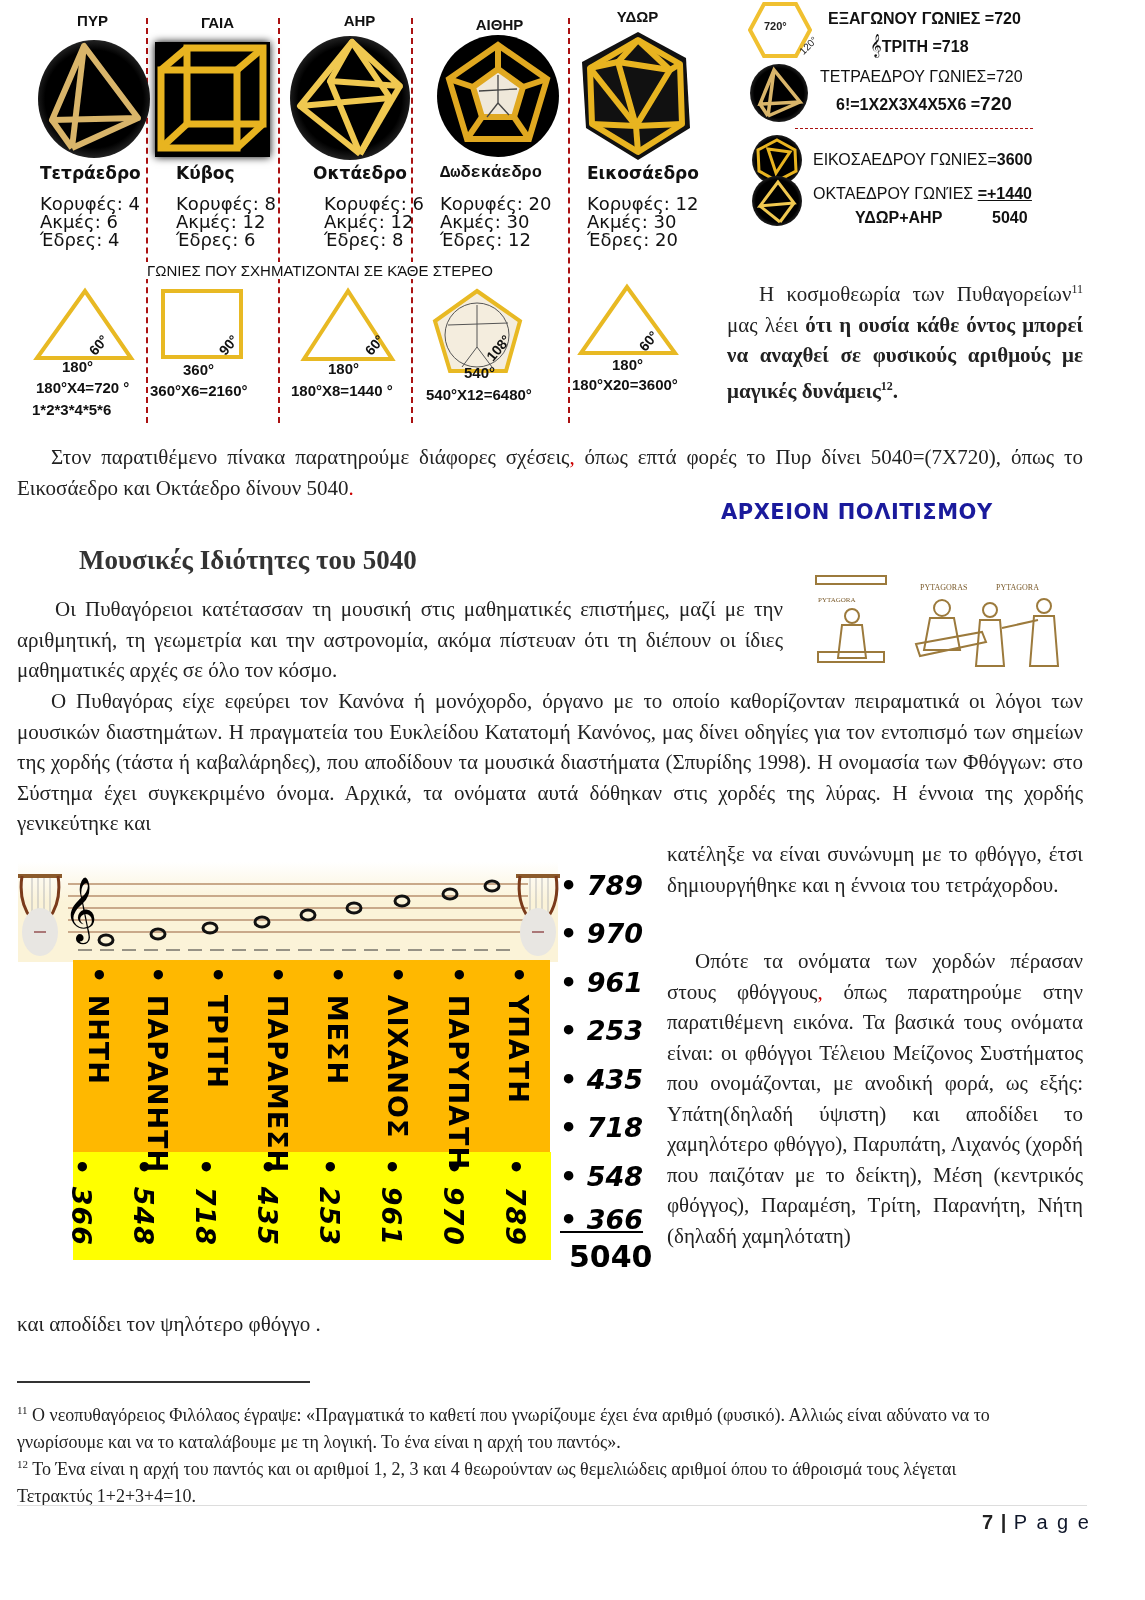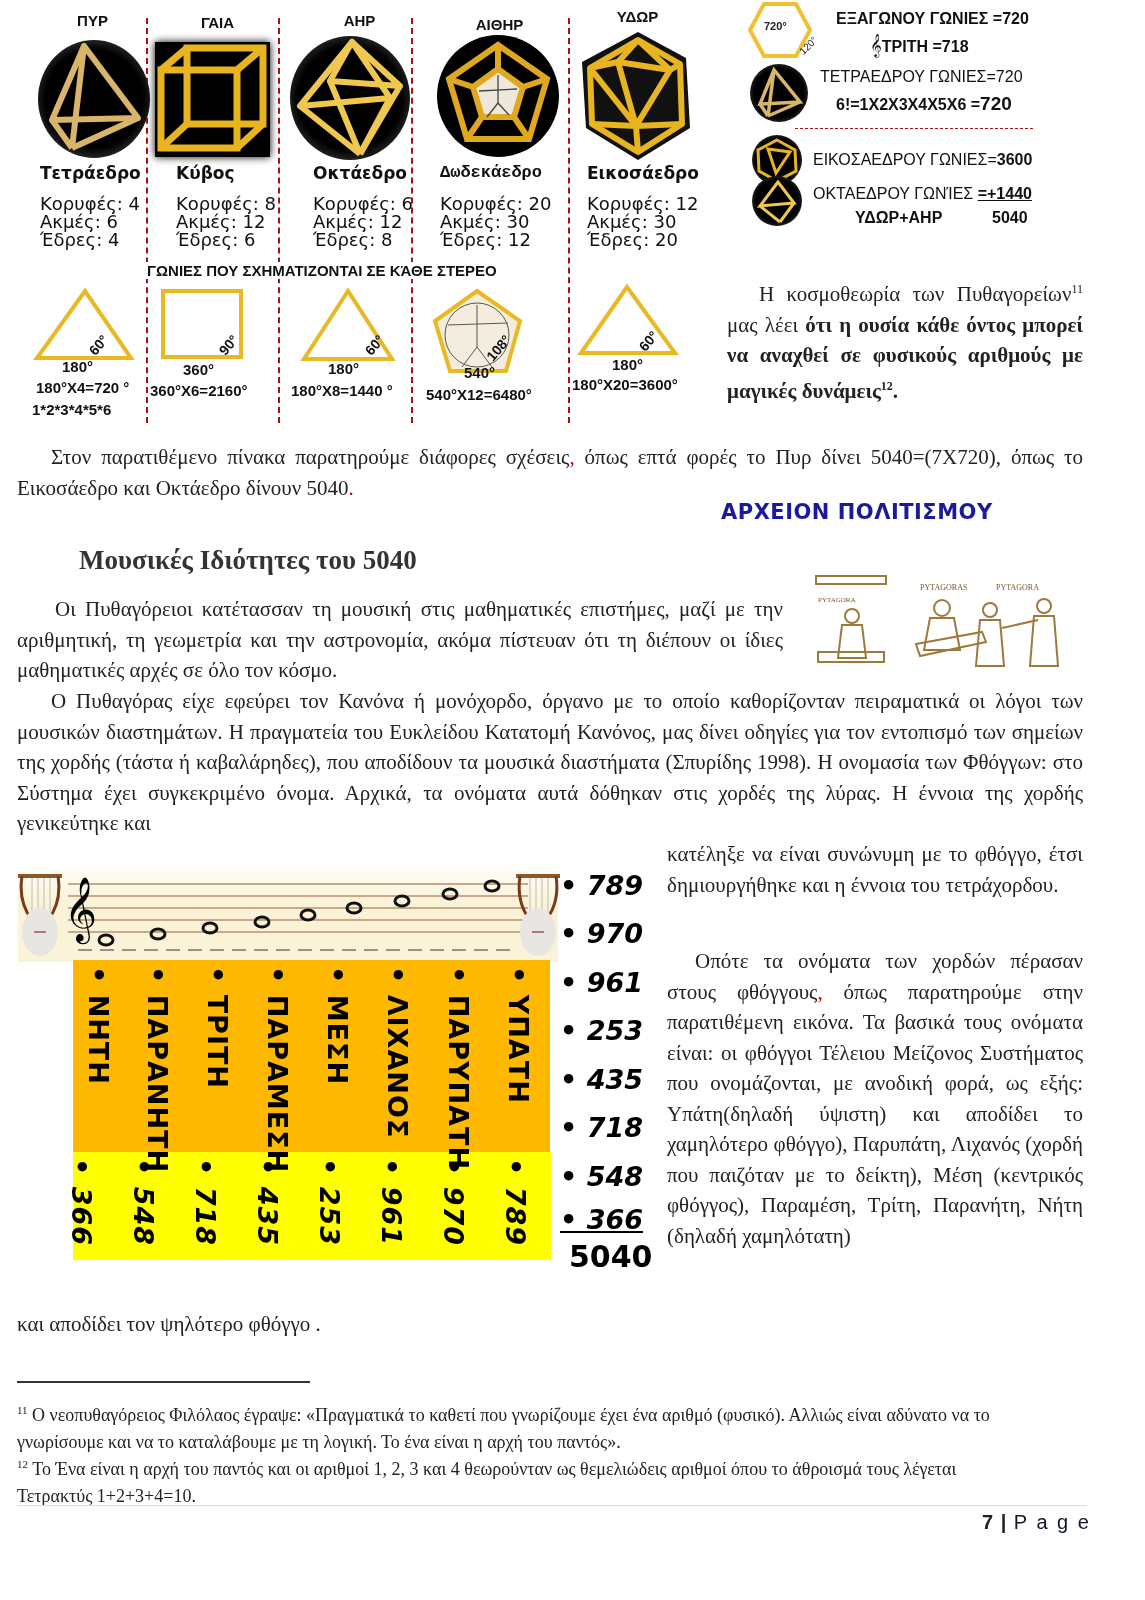--- a/index.html
+++ b/index.html
@@ -71,21 +71,21 @@
           <polygon points="62,6 10,70 100,62"></polygon>
           <polygon points="62,6 40,45 110,50"></polygon>
           <line x1="10" y1="70" x2="70" y2="118"></line>
           <line x1="100" y1="62" x2="70" y2="118"></line>
           <line x1="40" y1="45" x2="70" y2="118"></line>
           <line x1="110" y1="50" x2="70" y2="118"></line>
         </g>
       </svg>
   </div>
   <div class="abs solid-title" style="left:313px;top:163px;">Οκτάεδρο</div>
-  <div class="abs solid-stat" style="left:313px;top:195px;">
+  <div class="abs solid-stat" style="left:324px;top:195px;">
     <div>Κορυφές: 6</div>
     <div>Ακμές: 12</div>
     <div>Έδρες: 8</div>
   </div>
 
   <div class="abs solid-name" style="left:462px;top:16px;width:75px;">ΑΙΘΗΡ</div>
   <div class="abs" style="left:437px;top:35px;width:122px;height:122px;border-radius:50%;background:#000;">
     <svg width="122" height="122" viewBox="0 0 122 122">
         <g fill="none" stroke="#E0A820" stroke-width="6">
           <polygon points="61,10 110,44 92,104 30,104 12,44"></polygon>
@@ -129,21 +129,21 @@
         </g>
       </svg>
   </div>
   <div class="abs solid-title" style="left:587px;top:163px;">Εικοσάεδρο</div>
   <div class="abs solid-stat" style="left:587px;top:195px;">
     <div>Κορυφές: 12</div>
     <div>Ακμές: 30</div>
     <div>Έδρες: 20</div>
   </div>
 
-  <div class="abs" style="left:145px;top:262px;font-family:'Liberation Sans',sans-serif;font-weight:bold;font-size:15px;color:#111;background:#fff;padding:0 2px;">ΓΩΝΙΕΣ ΠΟΥ ΣΧΗΜΑΤΙΖΟΝΤΑΙ ΣΕ ΚΆΘΕ ΣΤΕΡΕΟ</div>
+  <div class="abs" style="left:145px;top:262px;font-family:'Liberation Sans',sans-serif;font-weight:normal;font-size:15px;color:#111;background:#fff;padding:0 2px;">ΓΩΝΙΕΣ ΠΟΥ ΣΧΗΜΑΤΙΖΟΝΤΑΙ ΣΕ ΚΆΘΕ ΣΤΕΡΕΟ</div>
 
   <svg class="abs" style="left:30px;top:285px;" width="110" height="80">
       <polygon points="55,6 7,73 101,73" fill="none" stroke="#E8B923" stroke-width="4"></polygon>
     </svg>
   <div class="abs angle-lbl" style="left:88px;top:337px;transform:rotate(-50deg);font-size:14px;">60°</div>
   <div class="abs angle-lbl" style="left:62px;top:358px;">180°</div>
   <div class="abs angle-lbl" style="left:36px;top:379px;">180°X4=720 °</div>
   <div class="abs angle-lbl" style="left:32px;top:401px;">1*2*3*4*5*6</div>
 
   <svg class="abs" style="left:160px;top:288px;" width="85" height="72">
@@ -192,21 +192,21 @@
     <svg width="58" height="58" viewBox="0 0 58 58">
         <g fill="none" stroke="#D9B56A" stroke-width="3.5">
           <polygon points="24,6 10,40 50,38"></polygon>
           <line x1="24" y1="6" x2="18" y2="52"></line>
           <line x1="10" y1="40" x2="18" y2="52"></line>
           <line x1="50" y1="38" x2="18" y2="52"></line>
         </g>
       </svg>
   </div>
 
-  <div class="abs right-eq" style="left:828px;top:10px;font-weight:bold;margin-left:8px;">ΕΞΑΓΩΝΟΥ ΓΩΝΙΕΣ =720</div>
+  <div class="abs right-eq" style="left:828px;top:10px;font-weight:bold;">ΕΞΑΓΩΝΟΥ ΓΩΝΙΕΣ =720</div>
   <div class="abs right-eq" style="left:870px;top:33px;font-weight:bold;"><span style="font-family:'DejaVu Sans',sans-serif;font-weight:normal;font-size:20px;">𝄞</span><span>ΤΡΙΤΗ =718</span></div>
   <div class="abs right-eq" style="left:820px;top:68px;">ΤΕΤΡΑΕΔΡΟΥ ΓΩΝΙΕΣ=720</div>
   <div class="abs right-eq" style="left:836px;top:93px;font-weight:bold;"><span>6!=1X2X3X4X5X6 =</span><span style="font-size:19px;">720</span></div>
   <div class="abs" style="left:795px;top:128px;width:238px;border-top:1.5px dashed #a11;"></div>
 
   <div class="ball" style="left:752px;top:135px;width:50px;height:50px;">
     <svg width="50" height="50" viewBox="0 0 50 50">
         <g fill="none" stroke="#E8B420" stroke-width="3">
           <polygon points="25,5 43,15 44,36 25,46 7,36 6,15"></polygon>
           <polygon points="16,14 38,17 24,38"></polygon>

